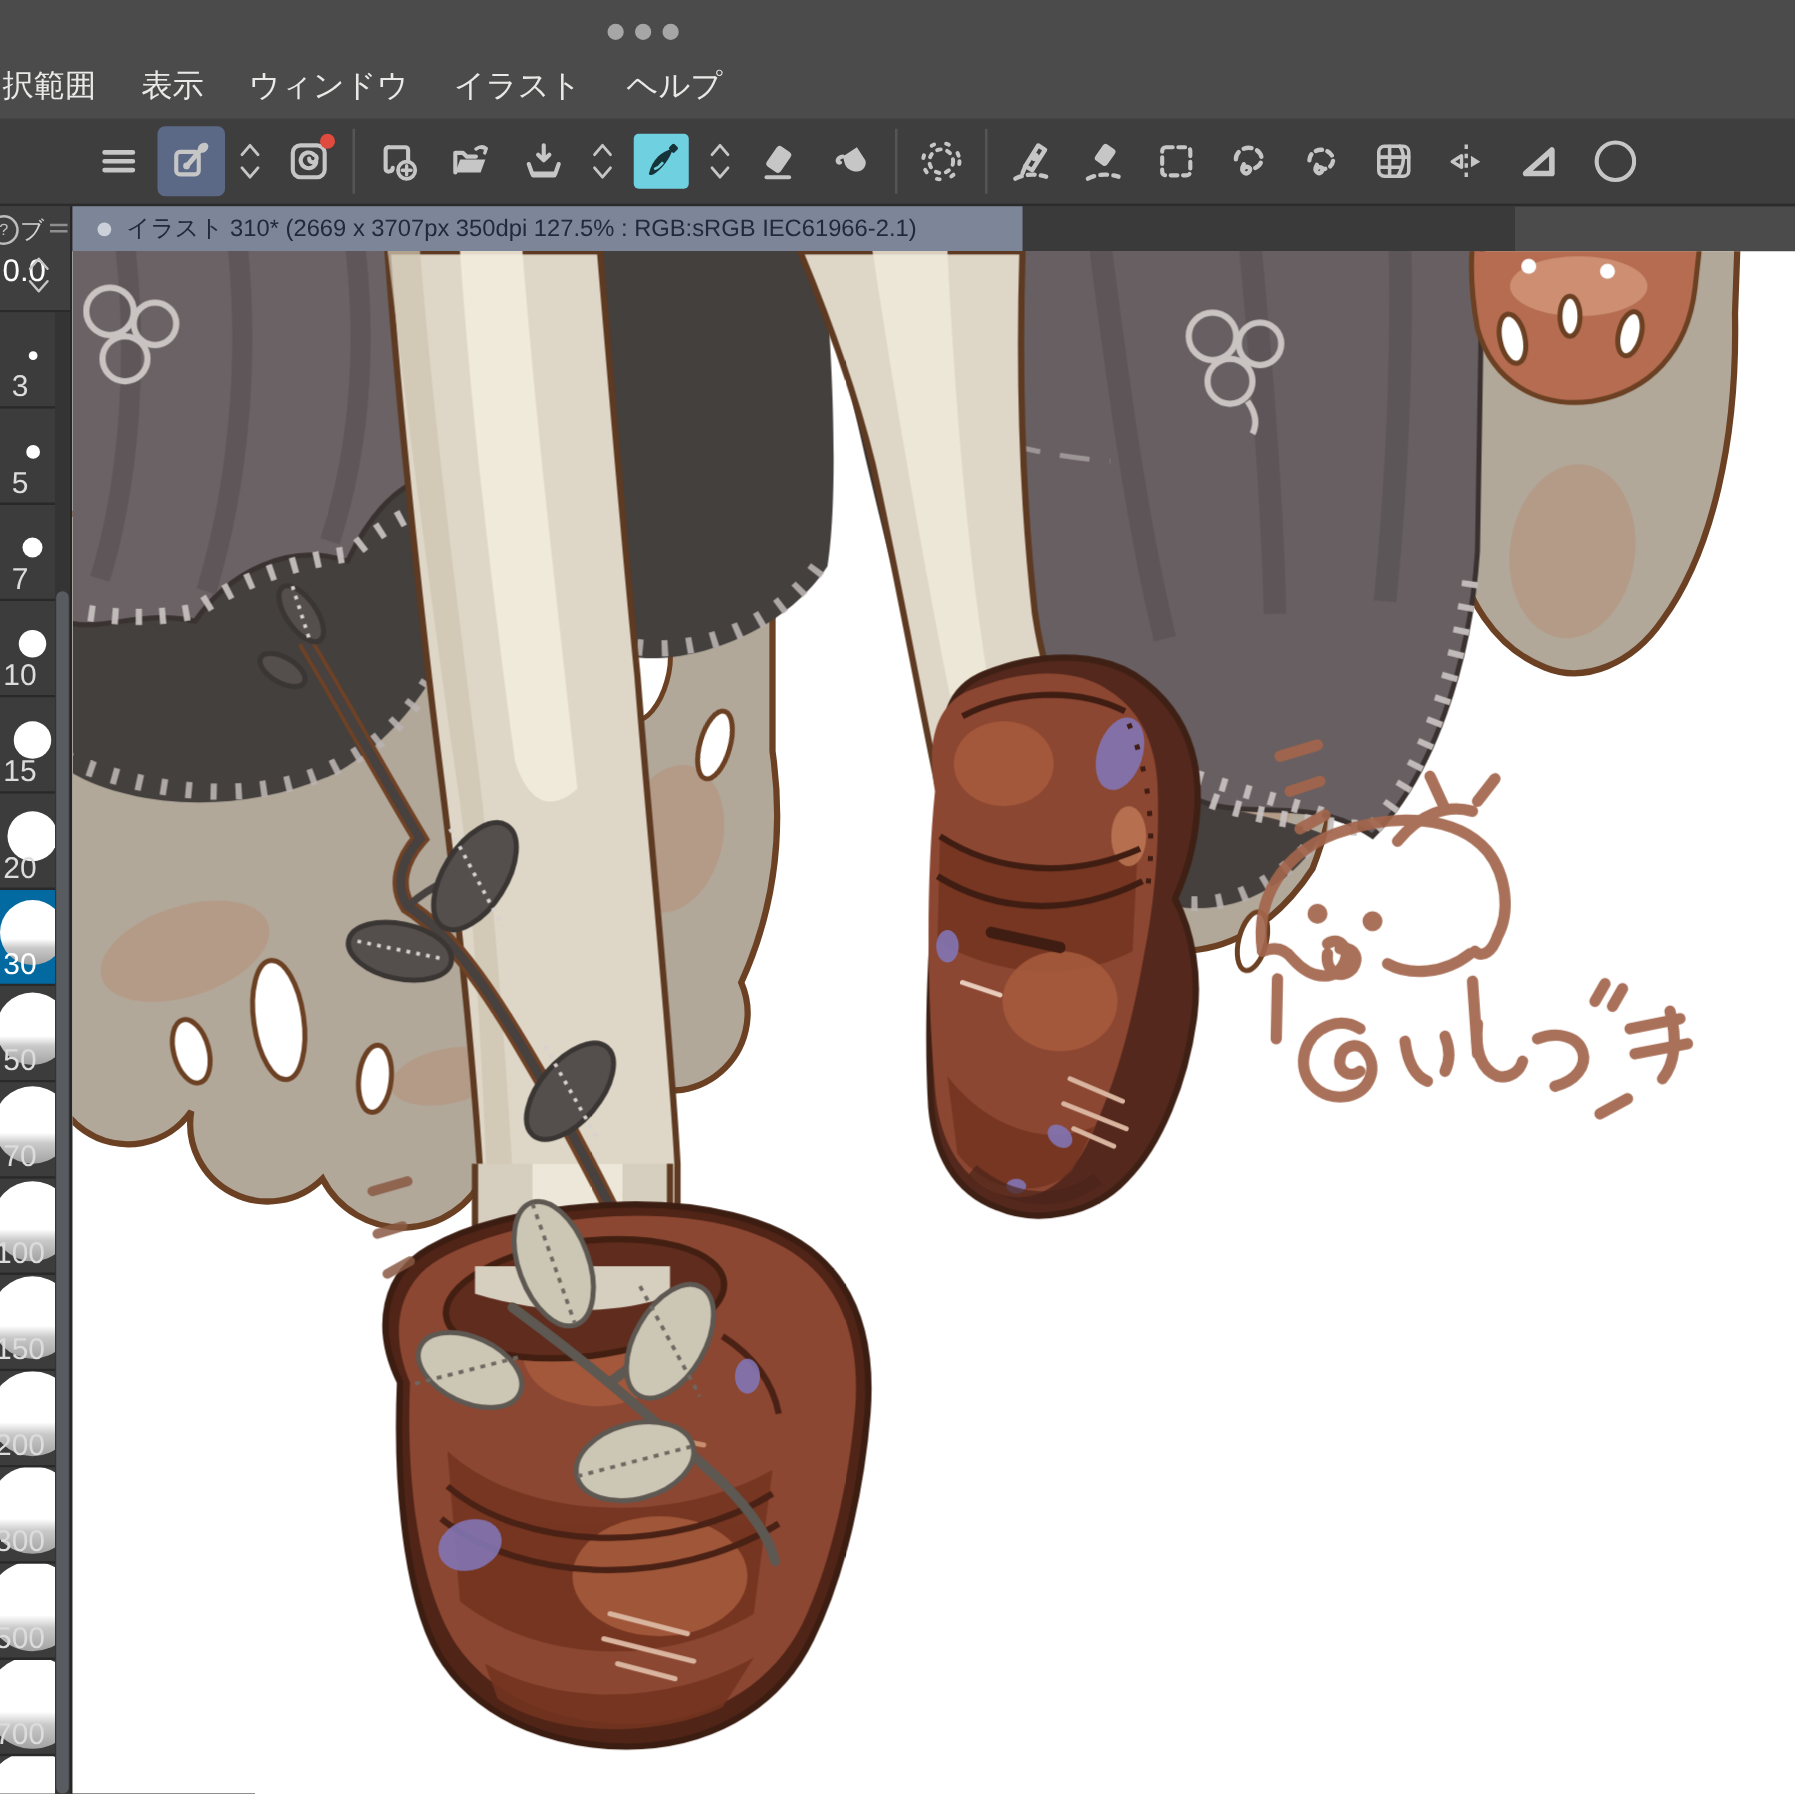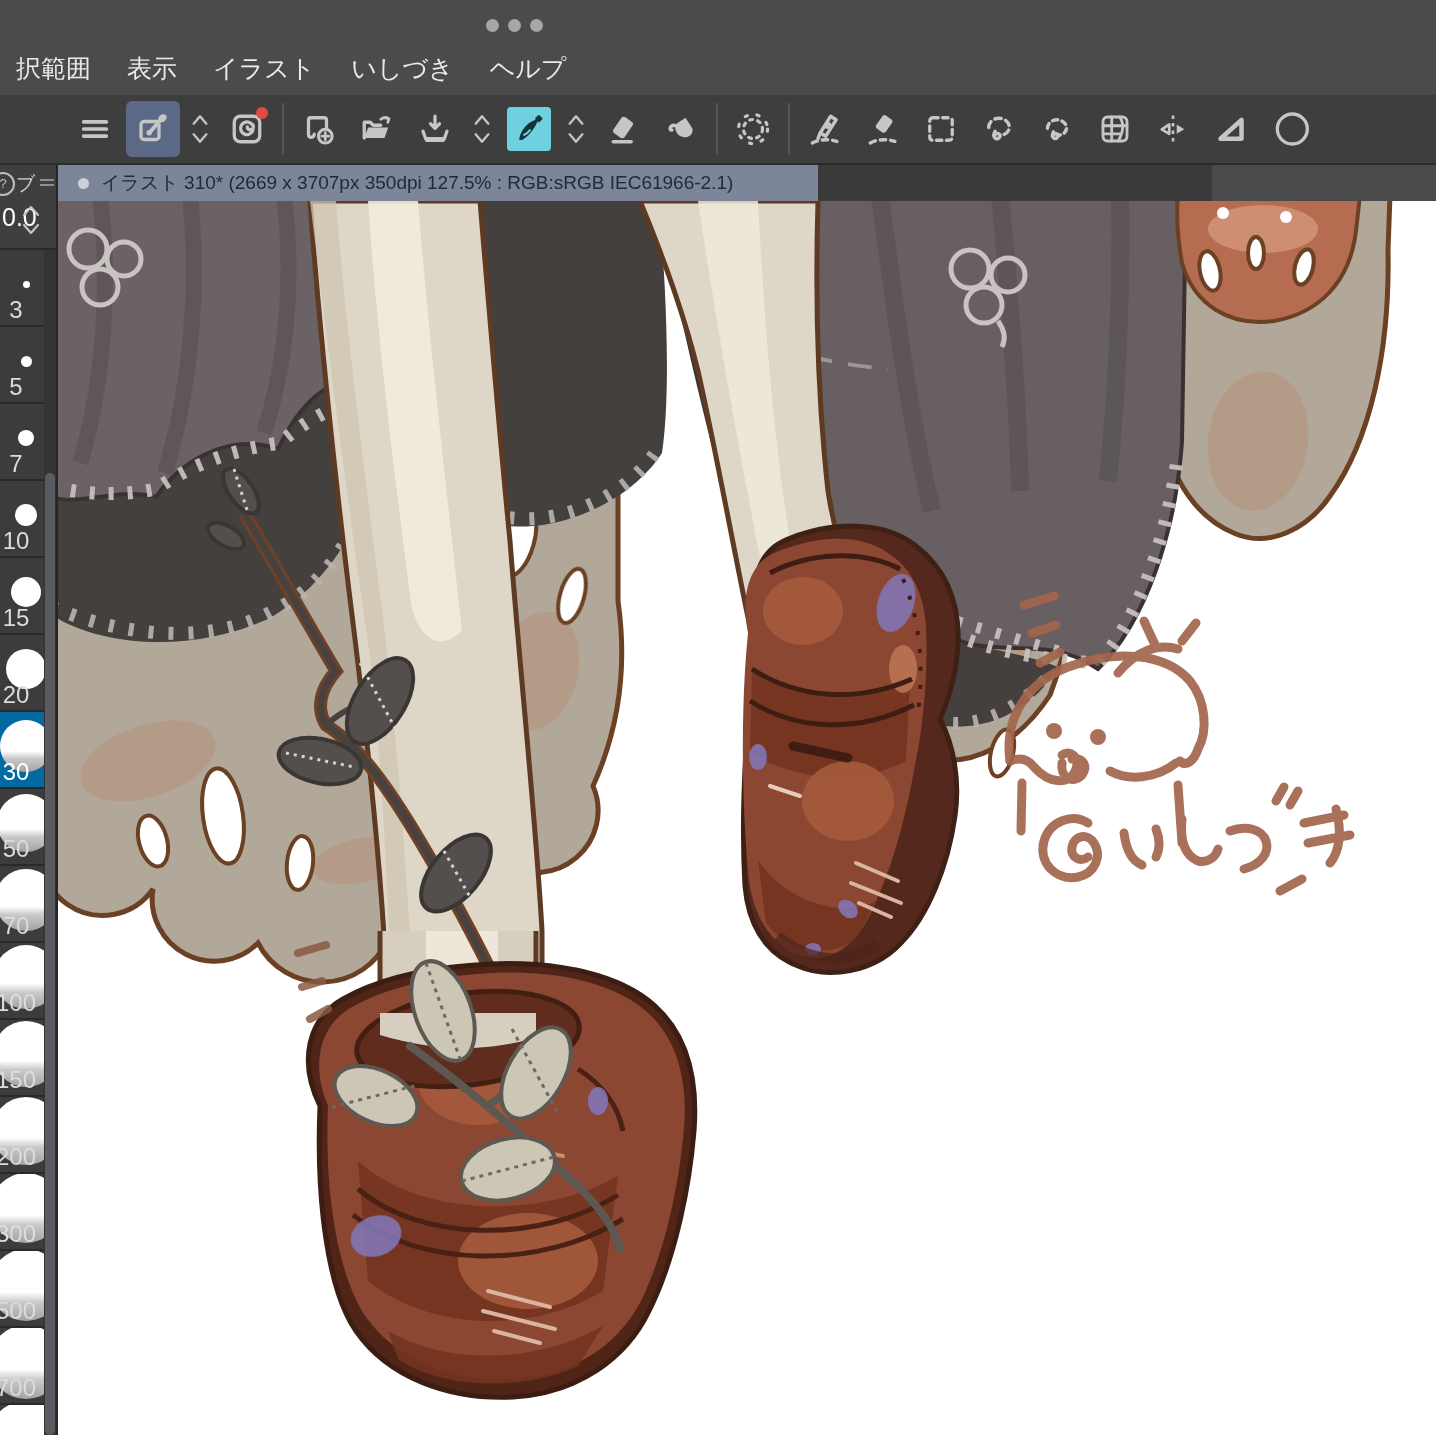--- a/index.html
+++ b/index.html
@@ -2,21 +2,21 @@
 <html><head>
 <meta charset="utf-8">
 <style>
   html,body{margin:0;padding:0;background:#222;}
   .app{position:relative;width:1436px;height:1435px;overflow:hidden;
        font-family:"Liberation Sans",sans-serif;background:#4b4b4b;}
   
   .menubar{position:absolute;left:0;top:0;width:100%;height:95px;background:#4b4b4b;}
   .dots{position:absolute;left:486px;top:19px;display:flex;gap:9px;}
   .dots i{width:13px;height:13px;border-radius:50%;background:#a6a6a6;display:block;}
-  .menus{position:absolute;left:16px;top:52px;display:flex;gap:36px;
+  .menus{position:absolute;left:2px;top:52px;display:flex;gap:36px;
          color:#e9e9e7;font-size:25px;white-space:nowrap;}
   .menus span{cursor:default;}
   
   .toolbar{position:absolute;left:0;top:95px;width:100%;height:68px;background:#3e3e3e;
            border-bottom:2px solid #2b2b2b;display:flex;align-items:center;}
   .tbtn{width:54px;height:56px;margin:0 2px;border-radius:6px;display:flex;
         align-items:center;justify-content:center;flex:0 0 auto;position:relative;}
   .tbtn.narrow{width:32px;}
   .tbtn.sel-gray{background:#5b6886;}
   .tbtn.sel-cyan{background:transparent;}
@@ -73,22 +73,22 @@
 
   <div class="menubar">
     <div class="dots">
         <i></i>
         <i></i>
         <i></i>
       </div>
     <nav class="menus">
       <span>択範囲</span>
       <span>表示</span>
+      <span>ウィンドウ</span>
       <span>イラスト</span>
-      <span>いしづき</span>
       <span>ヘルプ</span>
     </nav>
   </div>
 
   <div class="toolbar">
     <div class="tbtn" style="margin-left:68px">
       <svg width="34" height="34" viewBox="0 0 24 24" class="icon-stroke" style="stroke-width:2.6">
         <path d="M4 7h16M4 12h16M4 17h16"></path>
         </svg>
     </div>

